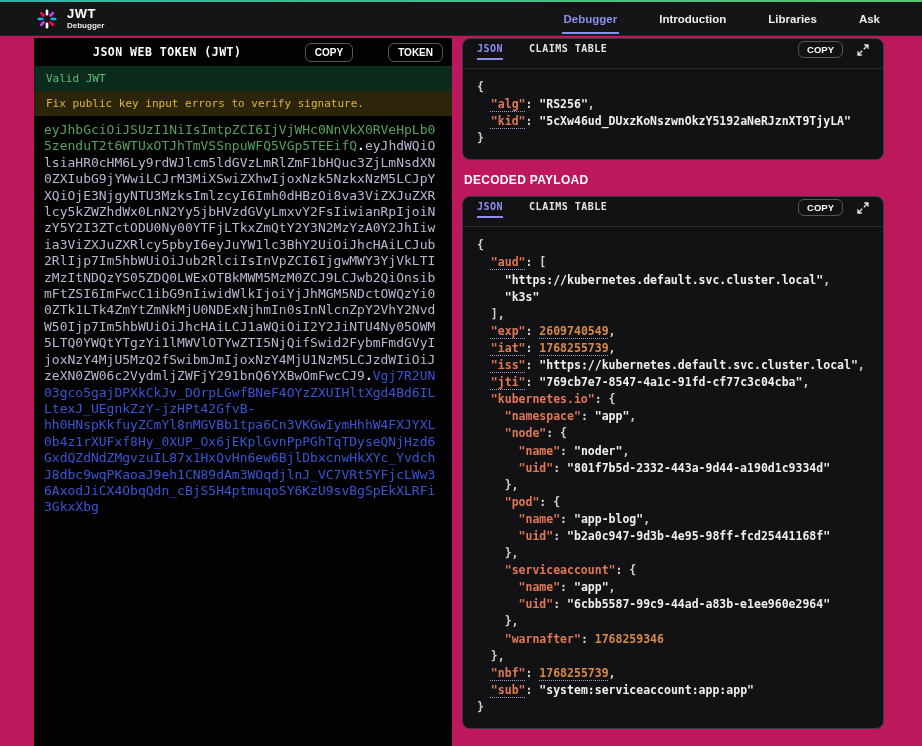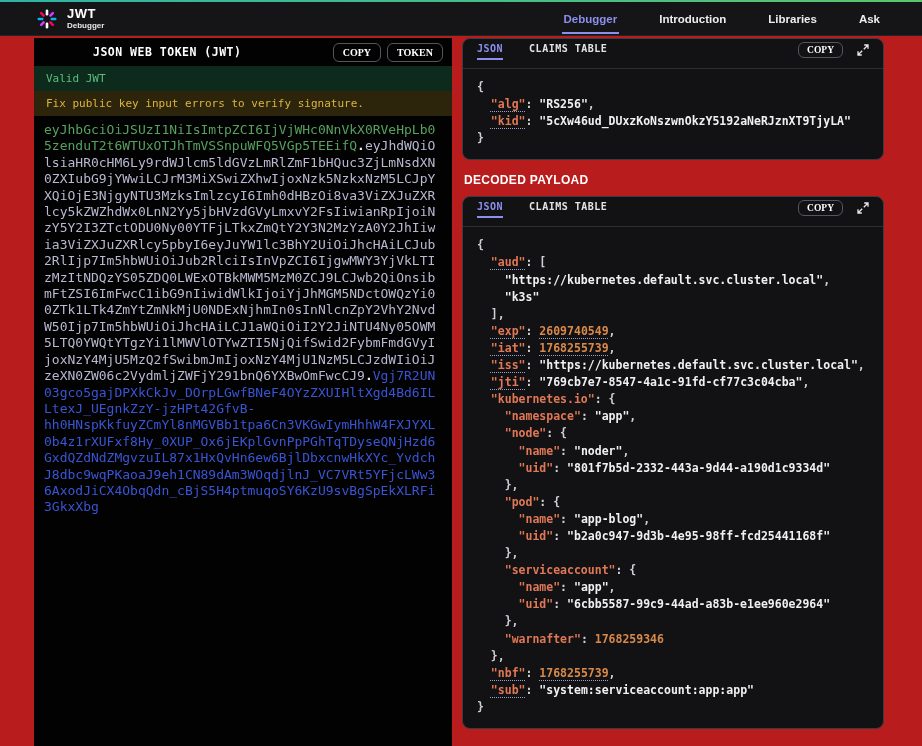--- a/index.html
+++ b/index.html
@@ -1,40 +1,40 @@
 <!DOCTYPE html>
 <html style="--accent-tab: #8b8fee; --topline-start: #2fb4a4; --topline-end: #5cc46e; --valid-bg: #0d2b1c; --valid-text: #5dbd7c; --warning-bg: #2c250c; --warning-text: #dcb43f; --token-header: #57a15e; --token-payload: #b8b8d0; --token-signature: #3a55d4; --json-key: #e07856; --json-string: #f0f0f2; --json-number: #d98a49; --json-punct: #cfcfd6;"><head>
 <meta charset="utf-8">
 <style>
   * { margin:0; padding:0; box-sizing:border-box; }
   html,body { background:#0e0e10; }
   .page {
     position:relative; width:922px; height:746px; overflow:hidden;
-    background:#b91c1c; font-family:"DejaVu Sans Mono","Liberation Mono",monospace;
+    background:#be185d; font-family:"DejaVu Sans Mono","Liberation Mono",monospace;
   }
   .topline { position:absolute; top:0; left:0; right:0; height:2px;
     background:linear-gradient(90deg, var(--topline-start,#2fb4a4), var(--topline-end,#5cc46e)); }
   
   .appbar { position:absolute; top:2px; left:0; right:0; height:34px;
     background:#151517; border-bottom:1px solid #242428;
     display:flex; align-items:center; justify-content:space-between; padding:0 40px 0 36px; }
   .brand { display:flex; align-items:center; gap:9px; }
   .brand-text { display:flex; flex-direction:column; line-height:1; }
   .brand-title { font-family:"Liberation Sans",sans-serif; font-weight:bold; font-size:13px; color:#ffffff; letter-spacing:.5px; }
   .brand-sub { font-family:"Liberation Sans",sans-serif; font-weight:bold; font-size:8px; color:#e9e9ec; margin-top:2px; }
   .nav { display:flex; align-items:center; gap:38px; }
   .nav-item { font-family:"Liberation Sans",sans-serif; font-weight:bold; font-size:11.5px;
     color:#ededf0; padding:9px 2px 7px; border-bottom:2px solid transparent; cursor:pointer; }
   .nav-item.active { color:var(--accent-tab,#8b8fee); border-bottom-color:var(--accent-tab,#8b8fee); }
   
   .encoder { position:absolute; left:34px; top:38px; width:418px; bottom:0; background:#020203; }
   .enc-head { height:28px; display:flex; align-items:center; justify-content:space-between; padding:0 9px 0 11px; }
   .enc-title { font-size:11.5px; font-weight:bold; color:#ffffff; letter-spacing:.5px;margin-left:48px; }
   .btn { display:inline-block; background:transparent; border:1px solid #55555e; border-radius:6px;
-    color:#ffffff; font-family:Liberation Serif, serif; font-weight:bold; font-size:10px; padding:3px 9px; cursor:pointer; }
+    color:#ffffff; font-family:Liberation Sans, sans-serif; font-weight:bold; font-size:10px; padding:3px 9px; cursor:pointer;margin-left:29px; }
   .btn.small { font-size:9.5px; padding:2px 8px; }
   .btn-row { display:flex; gap:6px; }
   .banner { height:25px; display:flex; align-items:center; padding:0 12px; font-size:11px; font-weight:normal; }
   .banner.valid { background:var(--valid-bg,#0d2b1c); color:var(--valid-text,#5dbd7c); }
   .banner.warn { background:var(--warning-bg,#2c250c); color:var(--warning-text,#dcb43f);text-align:center; }
   .token { padding:6px 10px; font-size:13px; line-height:16.4px;
     overflow-wrap:break-word; word-break:break-word; cursor:text; }
   .t-h { color:var(--token-header,#57a15e); }
   .t-p { color:var(--token-payload,#b8b8d0); }
   .t-s { color:var(--token-signature,#3a55d4); }

